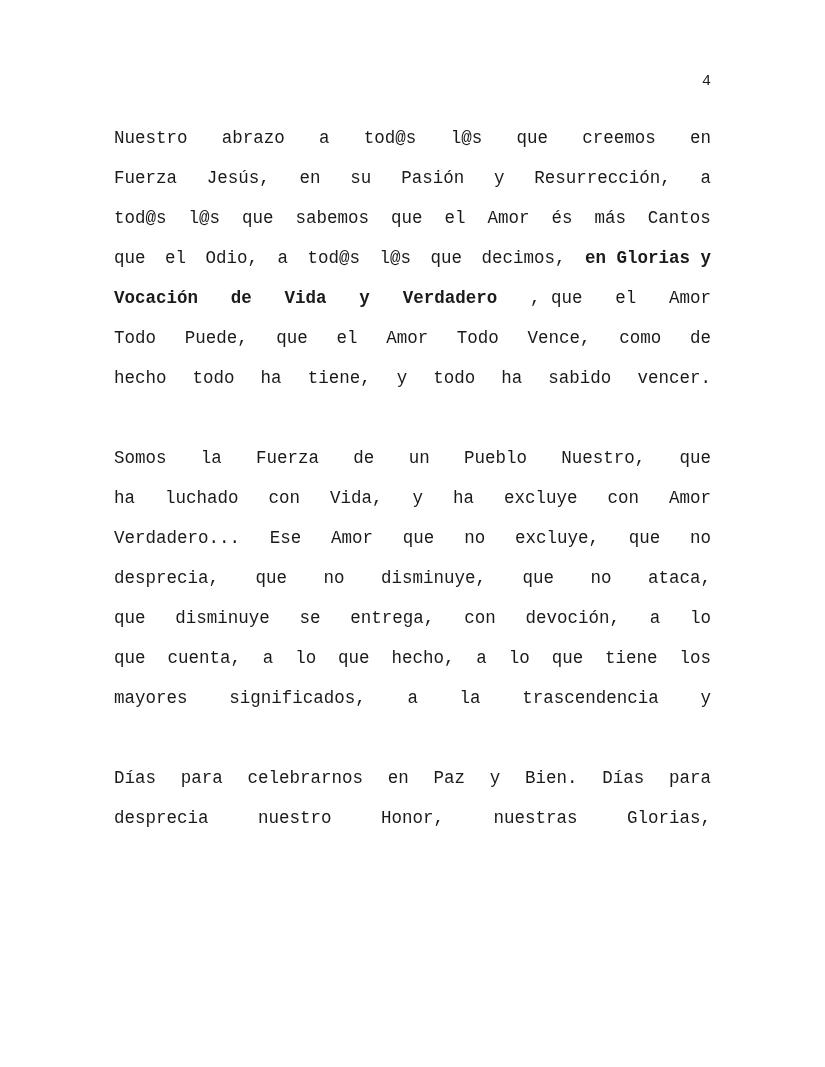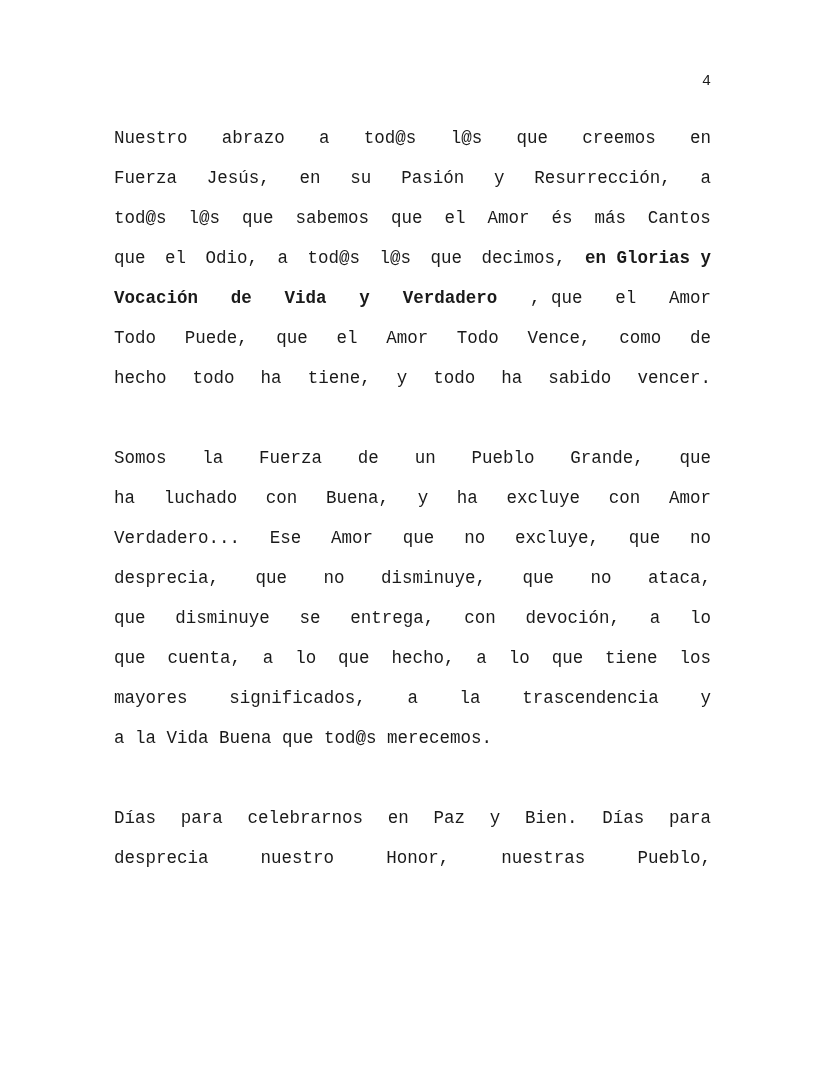--- a/index.html
+++ b/index.html
@@ -70,28 +70,27 @@
       <div class="para">
         <div class="line"><span class="w">Nuestro</span><span class="w">abrazo</span><span class="w">a</span><span class="w">tod@s</span><span class="w">l@s</span><span class="w">que</span><span class="w">creemos</span><span class="w">en</span></div>
         <div class="line"><span class="w">Fuerza</span><span class="w">Jesús,</span><span class="w">en</span><span class="w">su</span><span class="w">Pasión</span><span class="w">y</span><span class="w">Resurrección,</span><span class="w">a</span></div>
         <div class="line"><span class="w">tod@s</span><span class="w">l@s</span><span class="w">que</span><span class="w">sabemos</span><span class="w">que</span><span class="w">el</span><span class="w">Amor</span><span class="w">és</span><span class="w">más</span><span class="w">Cantos</span></div>
         <div class="line"><span class="w">que</span><span class="w">el</span><span class="w">Odio,</span><span class="w">a</span><span class="w">tod@s</span><span class="w">l@s</span><span class="w">que</span><span class="w">decimos,</span><span class="w b">en Glorias y</span></div>
         <div class="line"><span class="w b">Vocación</span><span class="w b">de</span><span class="w b">Vida</span><span class="w b">y</span><span class="w b">Verdadero</span><span class="w">, que</span><span class="w">el</span><span class="w">Amor</span></div>
         <div class="line"><span class="w">Todo</span><span class="w">Puede,</span><span class="w">que</span><span class="w">el</span><span class="w">Amor</span><span class="w">Todo</span><span class="w">Vence,</span><span class="w">como</span><span class="w">de</span></div>
         <div class="line"><span class="w">hecho</span><span class="w">todo</span><span class="w">ha</span><span class="w">tiene,</span><span class="w">y</span><span class="w">todo</span><span class="w">ha</span><span class="w">sabido</span><span class="w">vencer.</span></div>
       </div>
       <div class="para">
-        <div class="line"><span class="w">Somos</span><span class="w">la</span><span class="w">Fuerza</span><span class="w">de</span><span class="w">un</span><span class="w">Pueblo</span><span class="w">Grande,</span><span class="w">que</span></div>
-        <div class="line"><span class="w">ha</span><span class="w">luchado</span><span class="w">con</span><span class="w">Buena,</span><span class="w">y</span><span class="w">ha</span><span class="w">excluye</span><span class="w">con</span><span class="w">Amor</span></div>
+        <div class="line"><span class="w">Somos</span><span class="w">la</span><span class="w">Fuerza</span><span class="w">de</span><span class="w">un</span><span class="w">Pueblo</span><span class="w">Nuestro,</span><span class="w">que</span></div>
+        <div class="line"><span class="w">ha</span><span class="w">luchado</span><span class="w">con</span><span class="w">Vida,</span><span class="w">y</span><span class="w">ha</span><span class="w">excluye</span><span class="w">con</span><span class="w">Amor</span></div>
         <div class="line"><span class="w">Verdadero...</span><span class="w">Ese</span><span class="w">Amor</span><span class="w">que</span><span class="w">no</span><span class="w">excluye,</span><span class="w">que</span><span class="w">no</span></div>
         <div class="line"><span class="w">desprecia,</span><span class="w">que</span><span class="w">no</span><span class="w">disminuye,</span><span class="w">que</span><span class="w">no</span><span class="w">ataca,</span></div>
         <div class="line"><span class="w">que</span><span class="w">disminuye</span><span class="w">se</span><span class="w">entrega,</span><span class="w">con</span><span class="w">devoción,</span><span class="w">a</span><span class="w">lo</span></div>
         <div class="line"><span class="w">que</span><span class="w">cuenta,</span><span class="w">a</span><span class="w">lo</span><span class="w">que</span><span class="w">hecho,</span><span class="w">a</span><span class="w">lo</span><span class="w">que</span><span class="w">tiene</span><span class="w">los</span></div>
         <div class="line"><span class="w">mayores</span><span class="w">significados,</span><span class="w">a</span><span class="w">la</span><span class="w">trascendencia</span><span class="w">y</span></div>
-        <div class="line flush"><span class="w">a la Vida Buena que tod@s merecemos.</span></div>
       </div>
       <div class="para">
         <div class="line"><span class="w">Días</span><span class="w">para</span><span class="w">celebrarnos</span><span class="w">en</span><span class="w">Paz</span><span class="w">y</span><span class="w">Bien.</span><span class="w">Días</span><span class="w">para</span></div>
-        <div class="line"><span class="w">desprecia</span><span class="w">nuestro</span><span class="w">Honor,</span><span class="w">nuestras</span><span class="w">Pueblo,</span></div>
+        <div class="line"><span class="w">desprecia</span><span class="w">nuestro</span><span class="w">Honor,</span><span class="w">nuestras</span><span class="w">Glorias,</span></div>
       </div>
     </div>
 
 </div>
 
 </body></html>

